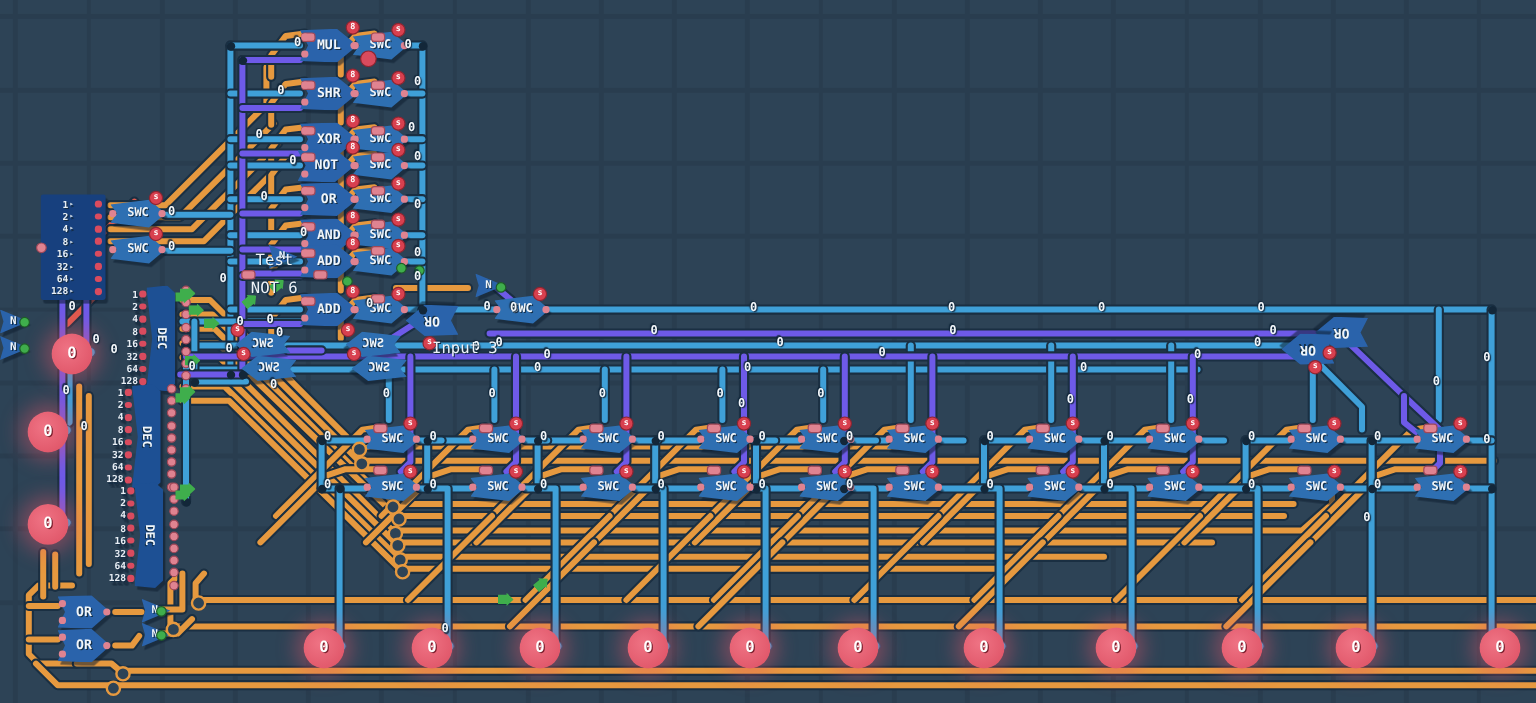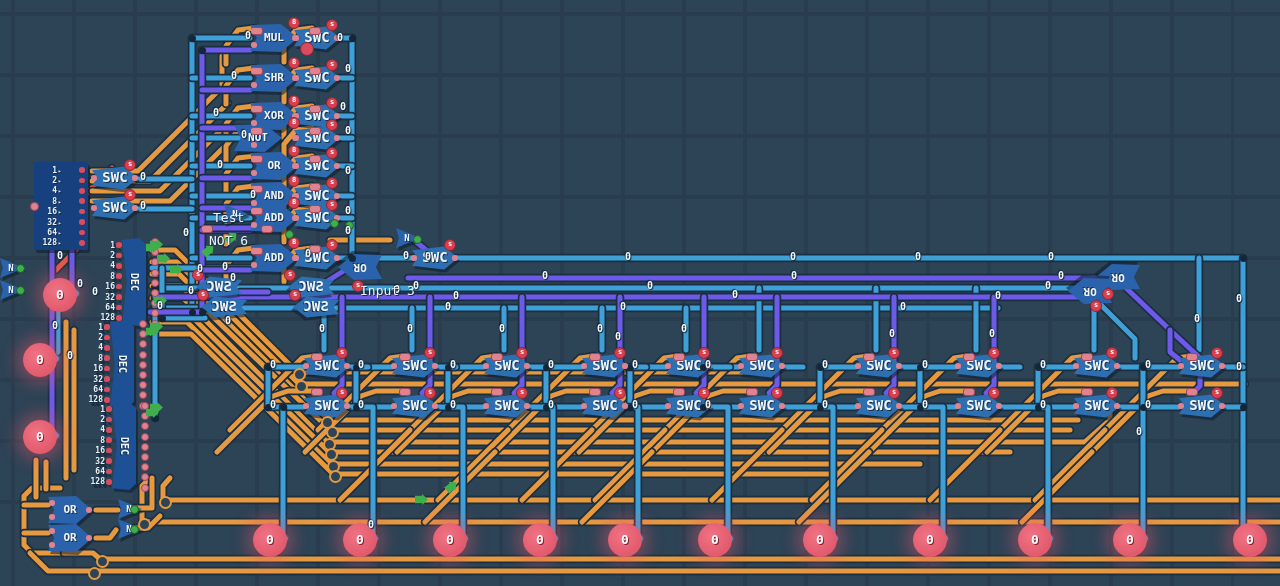--- a/index.html
+++ b/index.html
@@ -12,21 +12,21 @@
       font-family:"DejaVu Sans Mono", monospace;}
   #cv svg{position:absolute;left:0;top:0;}
   .comp{position:absolute;z-index:30;}
   .body{position:absolute;inset:0;filter:drop-shadow(2px 3px 0 rgba(12,30,48,.55));}
   .fill{position:absolute;inset:0;}
   .lbl{position:absolute;left:0;right:0;top:50%;transform:translateY(-54%);
        text-align:center;color:#f0f5f9;font-weight:bold;font-size:11px;
        text-shadow:1px 1px 0 #14304a;pointer-events:none;white-space:nowrap;}
   .g .fill{clip-path:polygon(0% 4%,64% 0%,100% 50%,64% 100%,0% 96%,14% 50%);background:#2a63ab;}
   .s .fill{clip-path:polygon(0% 18%,70% 2%,100% 50%,70% 98%,0% 82%,12% 50%);background:#2e6fb2;}
-  .s .lbl{font-size:14px;}
+  .s .lbl{font-size:10px;}
   .n .fill{clip-path:polygon(0% 0%,100% 50%,0% 100%,12% 50%);background:#2a63ab;}
   .n .lbl{left:-2px;font-size:9px;}
   .flipx{transform:scaleX(-1);}
   .rot180{transform:rotate(180deg);}
   .rect .fill{background:#17407e;border-radius:2px;clip-path:none;}
   .dec-body{position:absolute;background:#1d5094;
        clip-path:polygon(0% 2%,72% 0%,100% 7%,100% 93%,72% 100%,0% 98%,20% 50%);}
   .vlbl{position:absolute;left:0;right:0;top:50%;transform:translateY(-50%);
        writing-mode:vertical-rl;color:#f0f5f9;font-weight:bold;font-size:10px;
        text-shadow:1px 1px 0 #14304a;margin:auto;text-align:center;width:100%;height:100%;
@@ -502,21 +502,21 @@
     <div class="comp g" style="left: 250px; top: 102px; width: 48px; height: 28px;">
       <div class="body">
         <div class="fill"></div>
         <span class="lbl">XOR</span>
       </div>
     </div>
     <div class="pin" style="left: 251.2px; top: 106.2px; width: 5.6px; height: 5.6px; background: rgb(223, 131, 145);"></div>
     <div class="pin" style="left: 251.2px; top: 120.2px; width: 5.6px; height: 5.6px; background: rgb(223, 131, 145);"></div>
     <div class="pin" style="left: 292px; top: 113px; width: 6px; height: 6px; background: rgb(223, 131, 145);"></div>
     <div class="badge" style="left: 288px; top: 95px;">8</div>
-    <div class="comp g" style="left: 234px; top: 124px; width: 48px; height: 28px;">
+    <div class="comp g" style="left: 248px; top: 124px; width: 48px; height: 28px;">
       <div class="body">
         <div class="fill"></div>
         <span class="lbl">NOT</span>
       </div>
     </div>
     <div class="pin" style="left: 251.2px; top: 128.2px; width: 5.6px; height: 5.6px; background: rgb(223, 131, 145);"></div>
     <div class="pin" style="left: 251.2px; top: 142.2px; width: 5.6px; height: 5.6px; background: rgb(223, 131, 145);"></div>
     <div class="pin" style="left: 292px; top: 135px; width: 6px; height: 6px; background: rgb(223, 131, 145);"></div>
     <div class="badge" style="left: 288px; top: 117px;">8</div>
     <div class="comp g" style="left: 250px; top: 152px; width: 48px; height: 28px;">

